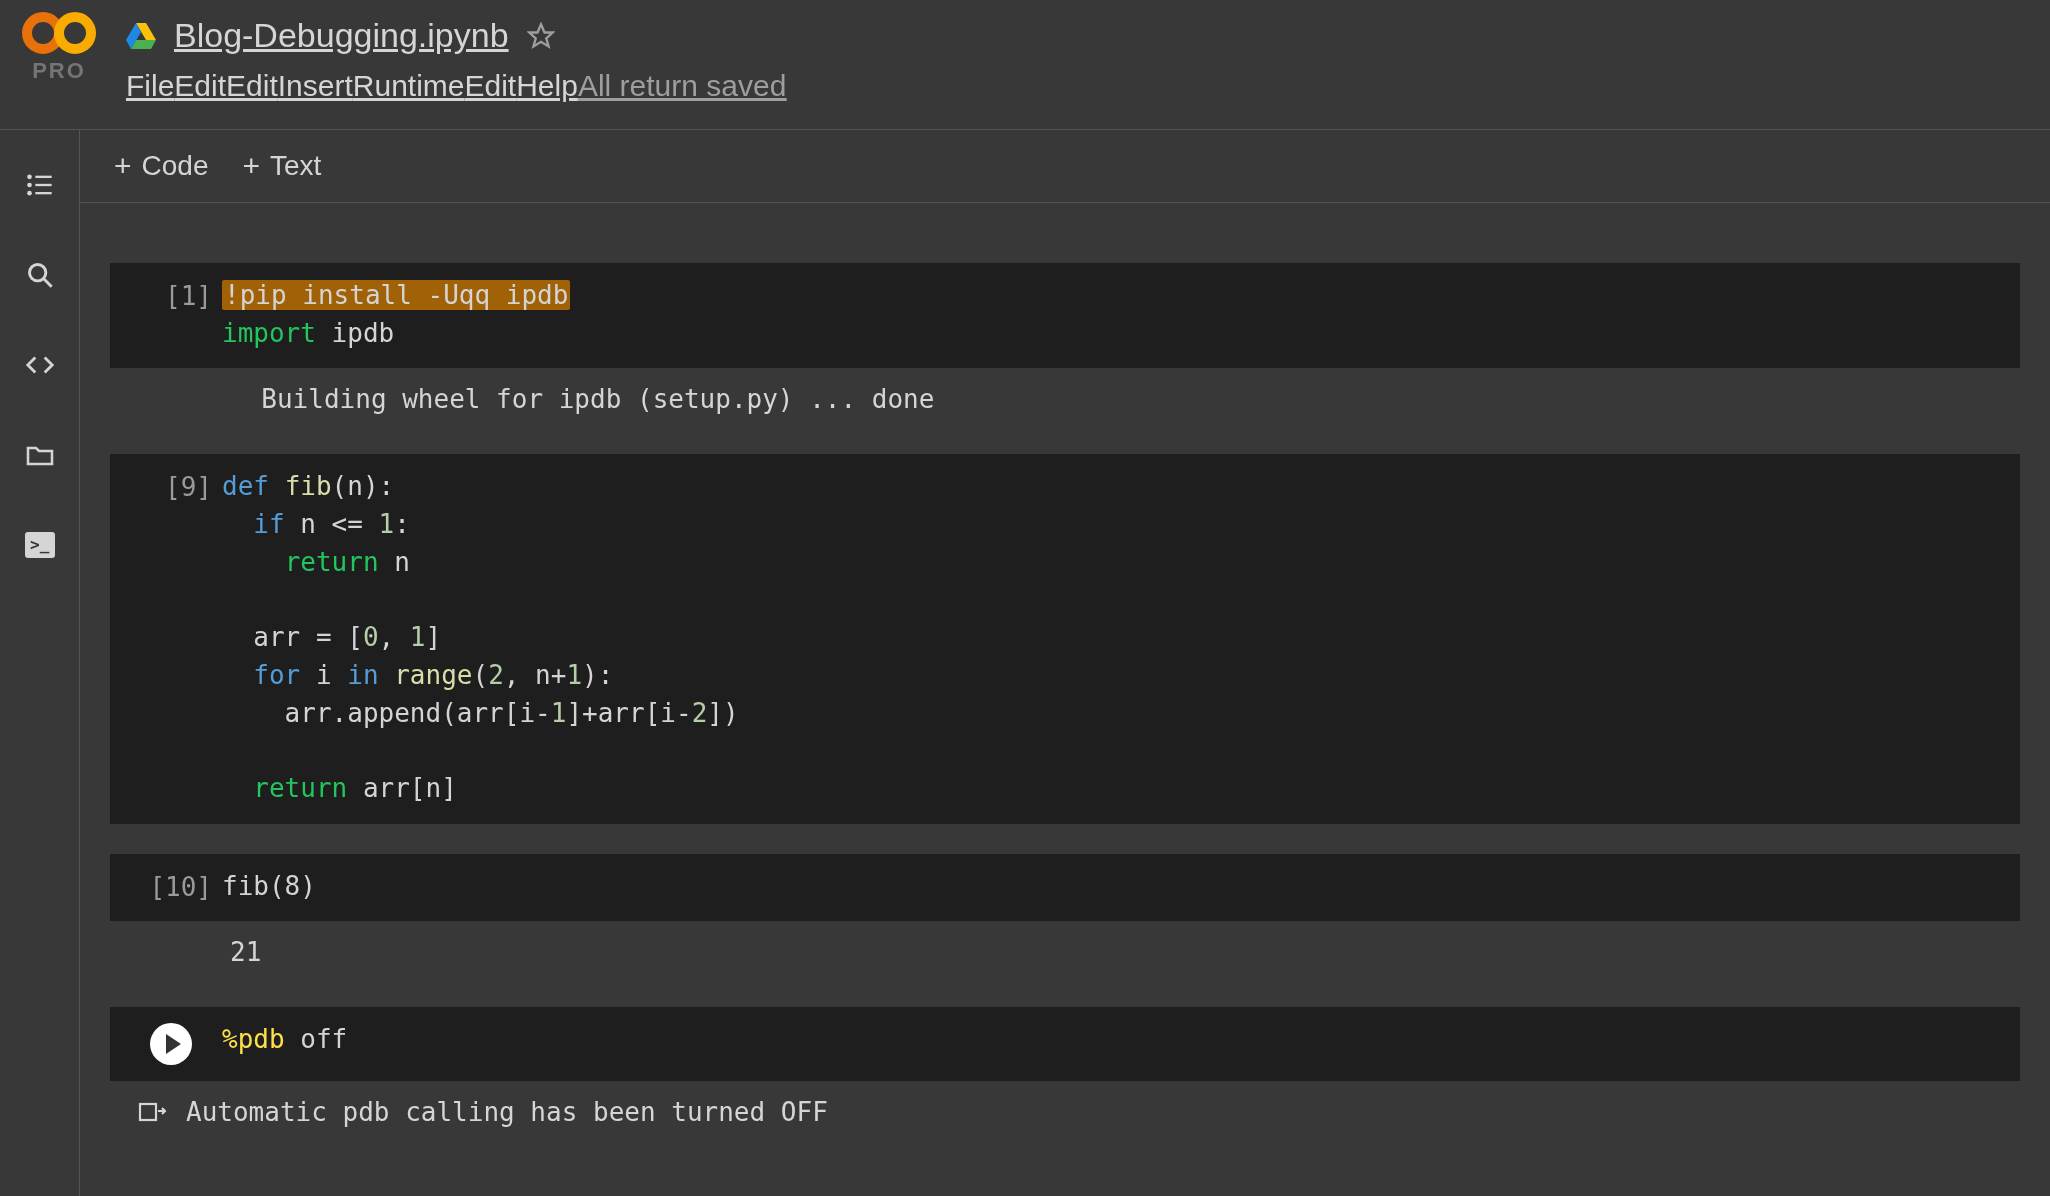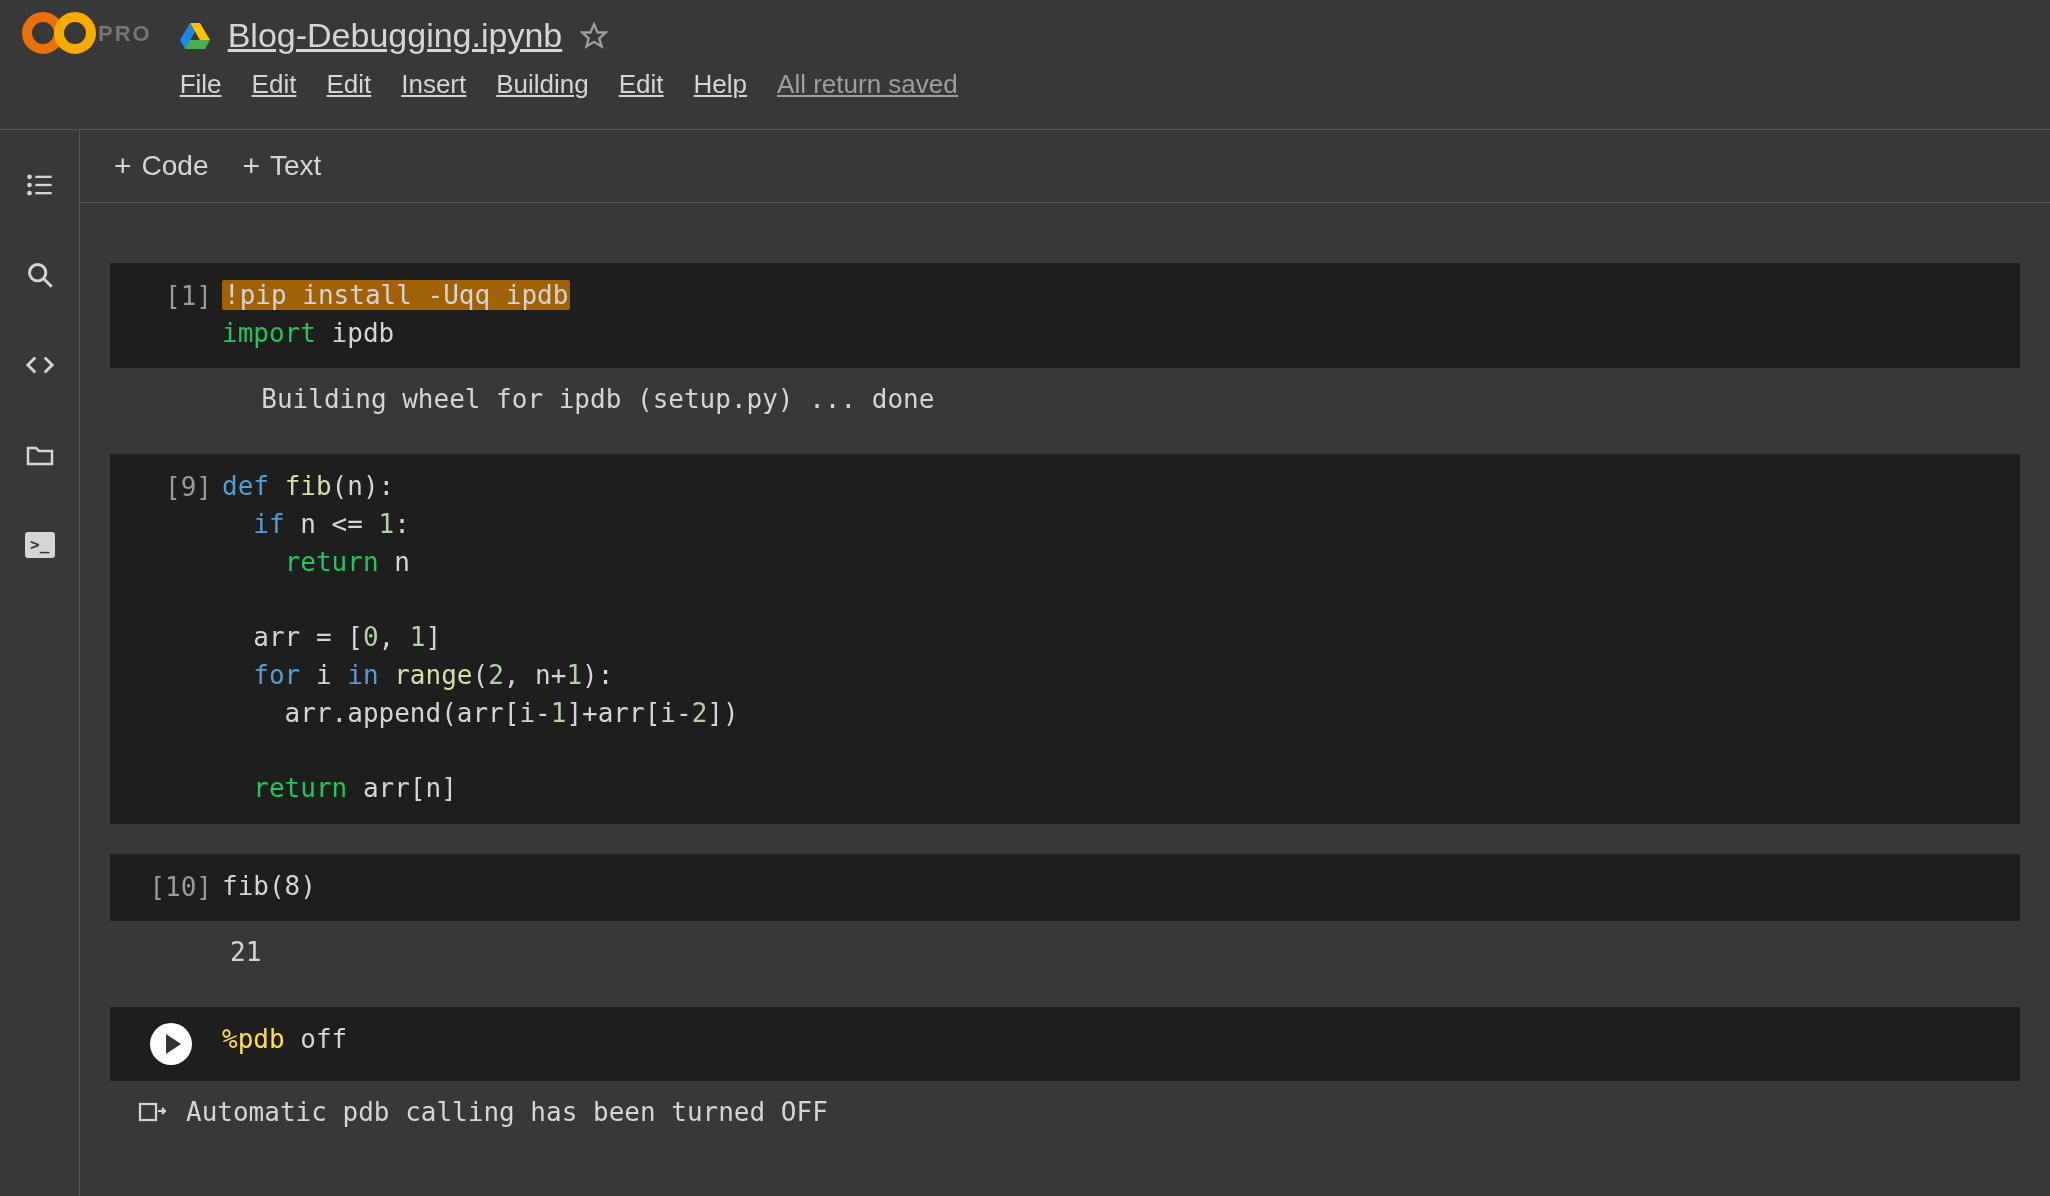--- a/index.html
+++ b/index.html
@@ -14,21 +14,21 @@
   }
   .header {
     display: flex;
     align-items: flex-start;
     padding: 10px 20px 0 20px;
     border-bottom: 1px solid #555;
     height: 130px;
   }
   .logo-col {
     display: flex;
-    flex-direction: row;
+    flex-direction: column;
     align-items: center;
     margin-right: 28px;
   }
   .logo-icon svg { display:block; }
   .pro-label {
     color: #757575;
     font-size: 22px;
     font-weight: 600;
     letter-spacing: 2px;
     margin-top: 2px;
@@ -42,23 +42,22 @@
   }
   .drive-icon svg { display:block; }
   .doc-title {
     font-size: 34px;
     color: #d5d5d5;
     font-weight: 400;
   }
   .star-icon svg { display:block; }
   .menu-row {
     display: flex;
-    gap: 30px;
     padding-top: 14px;
-    font-size: 26px;
+    font-size: 30px;
     color: #d5d5d5;
     align-items: flex-end;
   }
   .menu-item { cursor: pointer; }
   .save-status {
     color: #9e9e9e;
     text-decoration: underline;
   }
 
   .body-row { display:flex; height: calc(100% - 130px); }
@@ -170,21 +169,21 @@
         <svg width="28" height="28" viewBox="0 0 24 24" fill="none" stroke="#9e9e9e" stroke-width="2">
           <polygon points="12,2 15,9 22,9 16.5,14 18.5,21 12,17 5.5,21 7.5,14 2,9 9,9"></polygon>
         </svg>
       </span>
     </div>
     <div class="menu-row">
       <span class="menu-item">File</span>
       <span class="menu-item">Edit</span>
       <span class="menu-item">Edit</span>
       <span class="menu-item">Insert</span>
-      <span class="menu-item">Building</span>
+      <span class="menu-item">Runtime</span>
       <span class="menu-item">Edit</span>
       <span class="menu-item">Help</span>
       <span class="menu-item save-status">All return saved</span>
     </div>
   </div>
 </div>
 
 <div class="body-row">
   <div class="left-rail">
     <span class="rail-icon">

